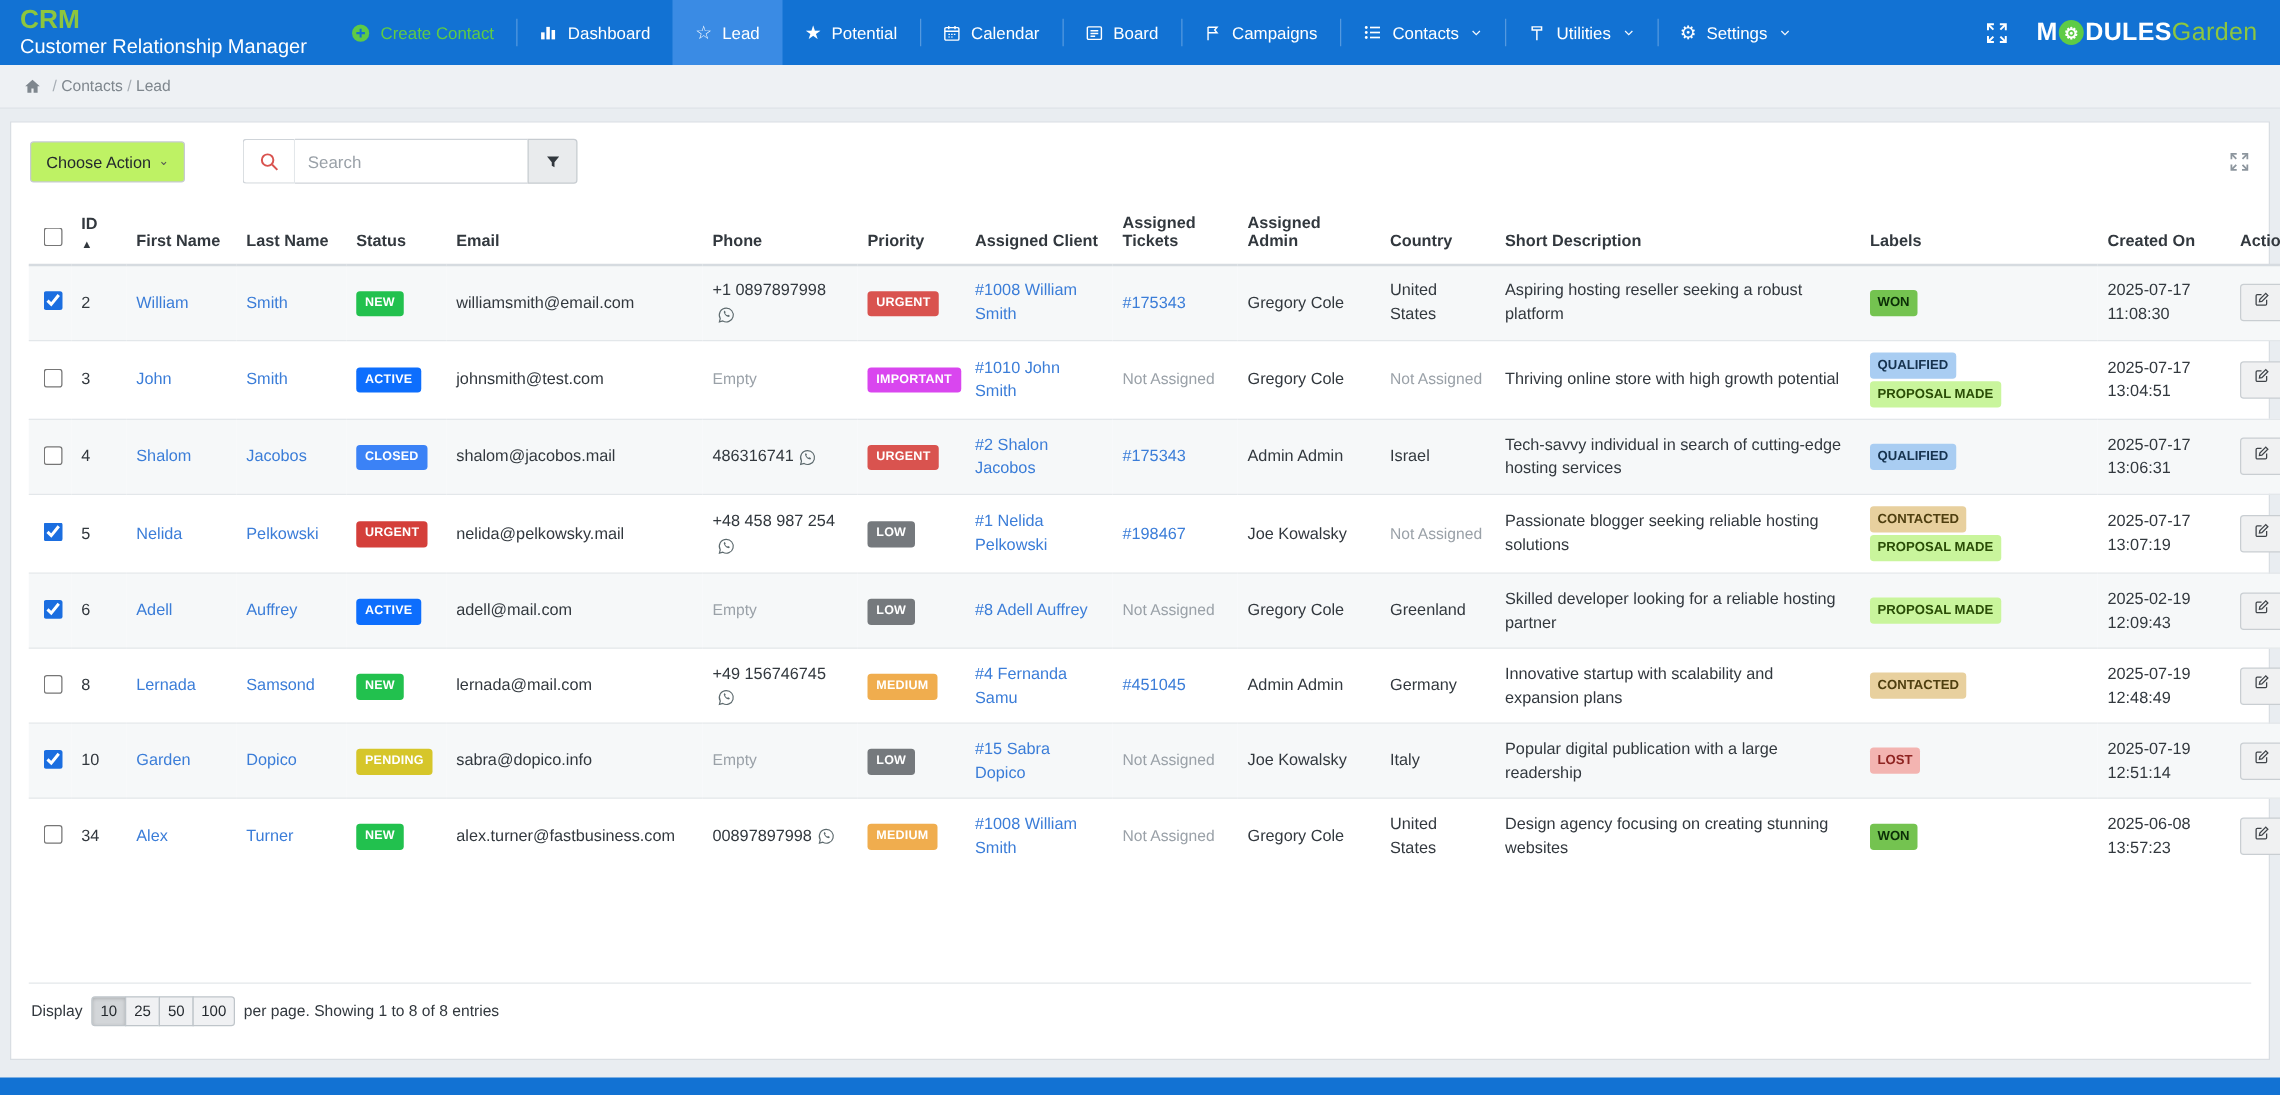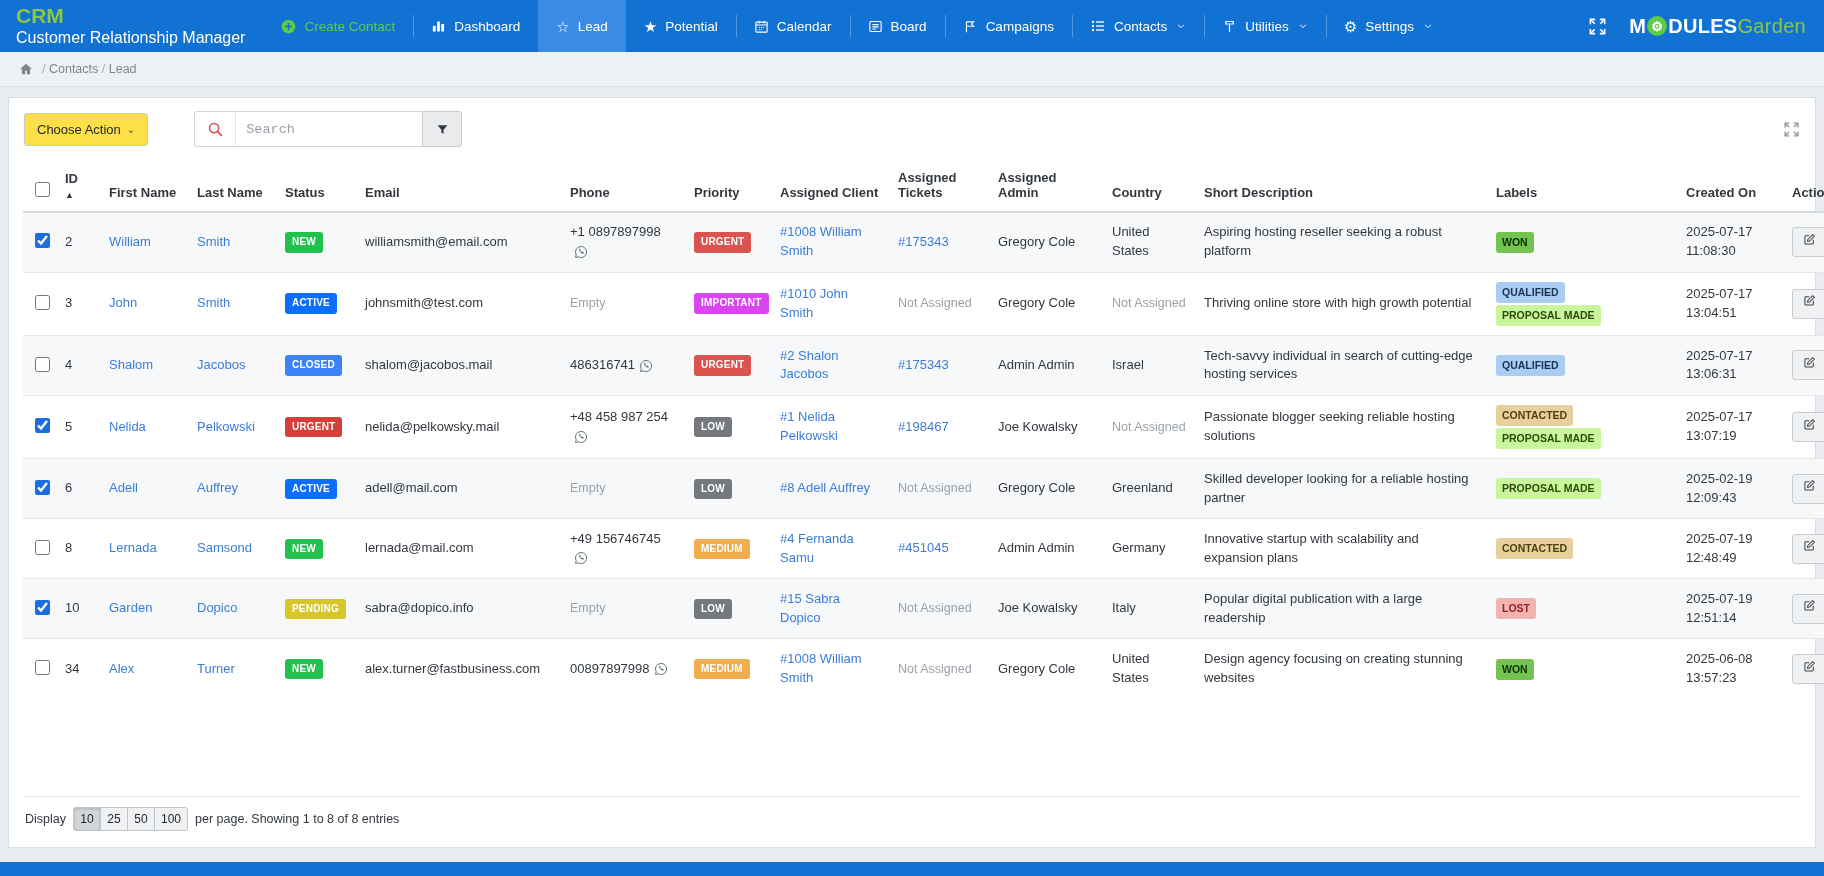--- a/index.html
+++ b/index.html
@@ -30,46 +30,46 @@
   .logo .garden { color:var(--brand-green,#8dc63f); font-weight:normal; }
   .icon-btn { display:inline-flex; align-items:center; cursor:pointer; }
   
   .breadcrumb { height:35px; background:#eef1f4; border-bottom:1px solid #dde2e7; display:flex; align-items:center; gap:9px; padding:0 19px; color:#828a92; font-size:12.5px; }
   .breadcrumb .crumb { color:#7f878e; cursor:pointer; }
   .breadcrumb .sep { color:#a6adb4; }
   
   .page { position:absolute; top:87px; bottom:14px; left:0; right:0; padding:10px 8px 14px; }
   .card { background:#fff; border:1px solid #d9dee3; height:100%; display:flex; flex-direction:column; }
   .toolbar { display:flex; align-items:center; padding:13px 15px; }
-  .btn-choose { background:#fde047; border:1px solid #c6cbd0; border-radius:3px; padding:8px 12px; font-size:13px; color:#24292e; cursor:pointer; display:inline-flex; align-items:center; gap:6px; }
+  .btn-choose { background:#bef264; border:1px solid #c6cbd0; border-radius:3px; padding:8px 12px; font-size:13px; color:#24292e; cursor:pointer; display:inline-flex; align-items:center; gap:6px; }
   .btn-choose .caret { font-size:10px; color:#555; }
   .search-group { display:flex; align-items:stretch; height:36px; margin-left:46px; }
   .search-icon-box { width:42px; border:1px solid #cfd4d9; border-right:1px solid #e3e7ea; background:#fff; border-radius:3px 0 0 3px; display:flex; align-items:center; justify-content:center; }
-  .search-input { width:186px; border:1px solid #cfd4d9; border-left:none; border-right:none; padding:5px 10px; font-size:13.5px; color:#32383e; outline:none; font-family:Liberation Mono, monospace; }
+  .search-input { width:186px; border:1px solid #cfd4d9; border-left:none; border-right:none; padding:5px 10px; font-size:13.5px; color:#32383e; outline:none; font-family:Liberation Sans, sans-serif; }
   .search-input::placeholder { color:#9aa1a8; }
   .filter-btn { width:40px; background:#e9ebed; border:1px solid #c6cbd0; border-radius:0 3px 3px 0; display:flex; align-items:center; justify-content:center; cursor:pointer; }
   .toolbar-expand { margin-left:auto; cursor:pointer; }
   
   .table-wrap { padding:0 14px; flex:1; }
   table { width:100%; border-collapse:collapse; table-layout:fixed; }
   thead th { text-align:left; vertical-align:bottom; font-weight:bold; font-size:13px; color:#32383e; padding:10px 8px 11px; border-bottom:2px solid #d6dbe0; }
   .sort-arrow { display:block; font-size:9px; margin-top:4px; color:#32383e; }
   tbody td { vertical-align:middle; padding:8px; border-top:1px solid #e3e7ea; height:60px; font-size:13px; line-height:1.45; }
   tbody tr:first-child td { border-top:none; }
   tbody tr.stripe { background:#f6f8f9; }
   a.lnk { color:var(--link-blue,#3b7dd8); text-decoration:none; cursor:pointer; }
   .muted { color:#9aa1a8; font-size:12.5px; }
   .badge { display:inline-block; padding:3px 7px; border-radius:3px; font-size:10px; font-weight:bold; color:#fff; letter-spacing:.2px; white-space:nowrap; }
   .label-badge { display:inline-block; padding:3px 6px; border-radius:3px; font-size:10.5px; font-weight:bold; margin:1px 3px 1px 0; white-space:nowrap; }
   input[type=checkbox] { width:15px; height:15px; accent-color:#1b6ee0; cursor:pointer; }
   .wa { display:inline-flex; vertical-align:middle; margin-left:4px; cursor:pointer; }
   .actions-group { display:inline-flex; }
   .btn-edit { width:34px; height:30px; background:#f0f1f2; border:1px solid #c9ced2; border-radius:3px 0 0 3px; display:inline-flex; align-items:center; justify-content:center; cursor:pointer; }
   
-  .table-footer { border-top:1px solid #e3e7ea; margin:0 14px; padding:10px 2px 16px; display:flex; align-items:center; gap:7px; font-size:12.5px; color:#32383e; }
+  .table-footer { border-top:1px solid #e3e7ea; margin:10px 14px; padding:10px 2px 16px; display:flex; align-items:center; gap:7px; font-size:12.5px; color:#32383e; }
   .pager { display:inline-flex; }
   .pager button { min-width:28px; height:24px; font-size:12px; font-family:inherit; border:1px solid #bfc5ca; background:#f0f1f3; color:#24292e; margin-left:-1px; cursor:pointer; }
   .pager button:first-child { border-radius:3px 0 0 3px; margin-left:0; }
   .pager button:last-child { border-radius:0 3px 3px 0; }
   .pager button.active { background:#d3d6d9; box-shadow:inset 0 1px 3px rgba(0,0,0,.18); }
   .bottom-bar { position:absolute; left:0; right:0; bottom:0; height:14px; background:var(--navbar-blue,#1272d3); }
 </style>
 </head>
 <body style="--navbar-blue: #1272d3; --active-blue: #3a8be4; --brand-green: #8dc63f; --accent-green: #5ecb46; --link-blue: #3b7dd8; --page-bg: #e9edf1;">
 

